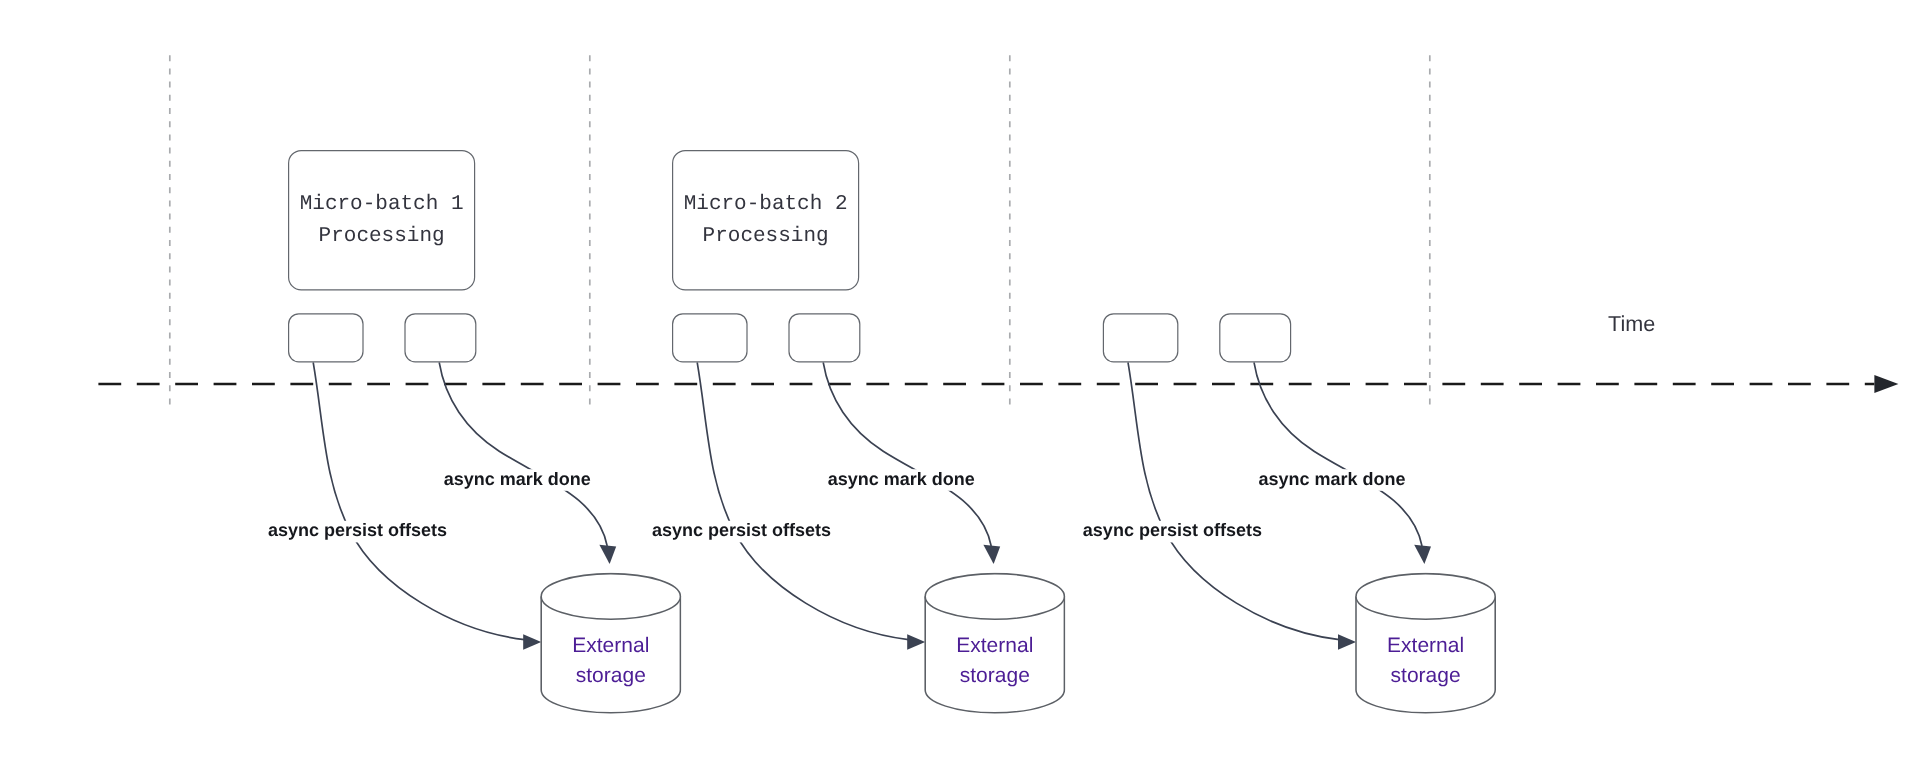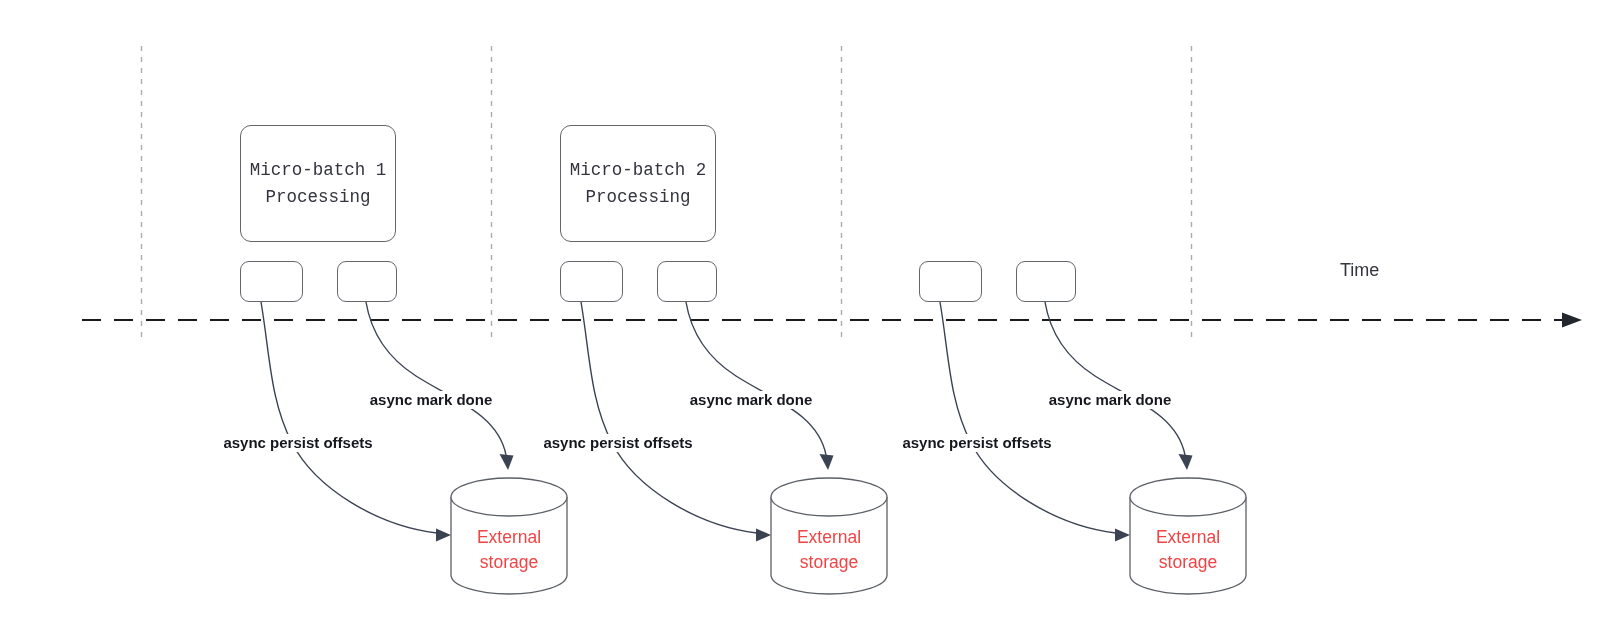--- a/index.html
+++ b/index.html
@@ -43,21 +43,21 @@
     white-space:nowrap;text-align:center;line-height:16px;
     padding:1px 4px;
   }
   .alabel-persist{left:-52px;top:434px;width:212px;}
   .alabel-done{left:100px;top:379px;width:174px;margin-top:12px;}
   .cyl{position:absolute;left:210px;top:477px;width:118px;height:118px;}
   .cyl-svg{position:absolute;left:0;top:0;}
   .cyl-label{
     position:absolute;left:0;top:34px;width:118px;height:78px;
     display:flex;align-items:center;justify-content:center;text-align:center;
-    font-size:17.5px;line-height:1.45;color:#ef4444;
+    font-size:17.5px;line-height:1.45;color:#4c1d95;
   }
   .connector{fill:none;stroke:#3b4252;stroke-width:1.4px;}
   .ahead{fill:#3b4252;stroke:none;}
   .guide{stroke:#a9abae;stroke-width:1.4;stroke-dasharray:5 6;}
   .axis{stroke:#1a1a1a;stroke-width:2;stroke-dasharray:19 13;}
   .cylshape{fill:#ffffff;stroke:#5c6066;stroke-width:1.3;}
 </style>
 </head>
 <body>
 

